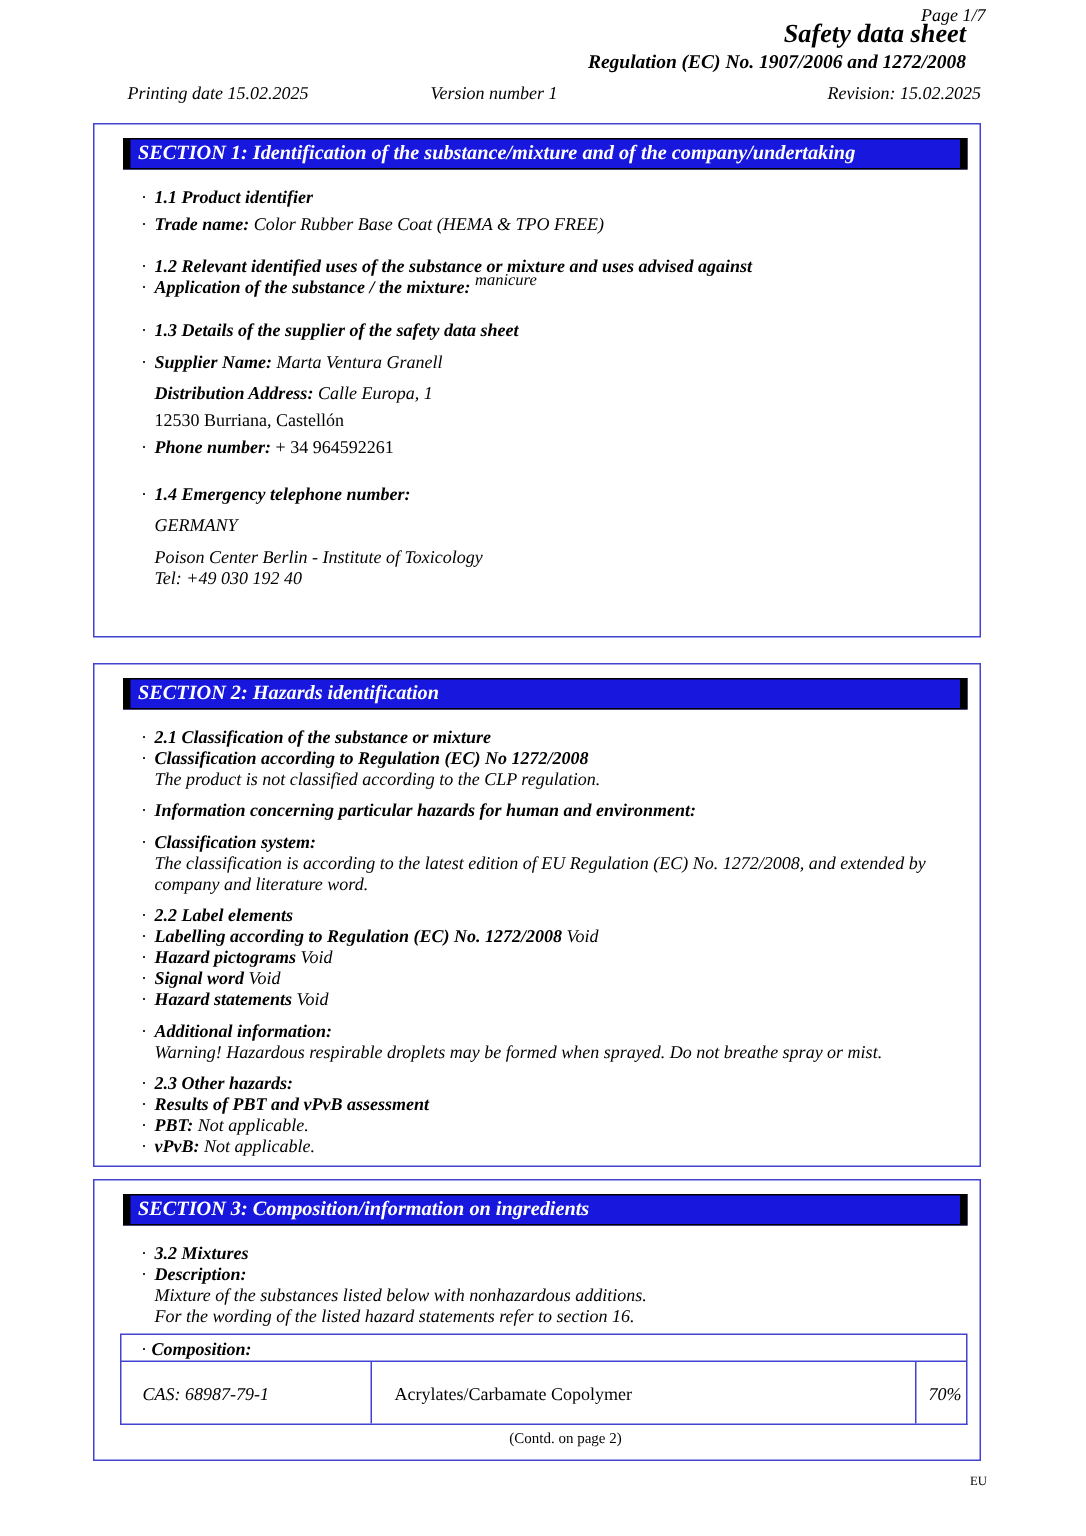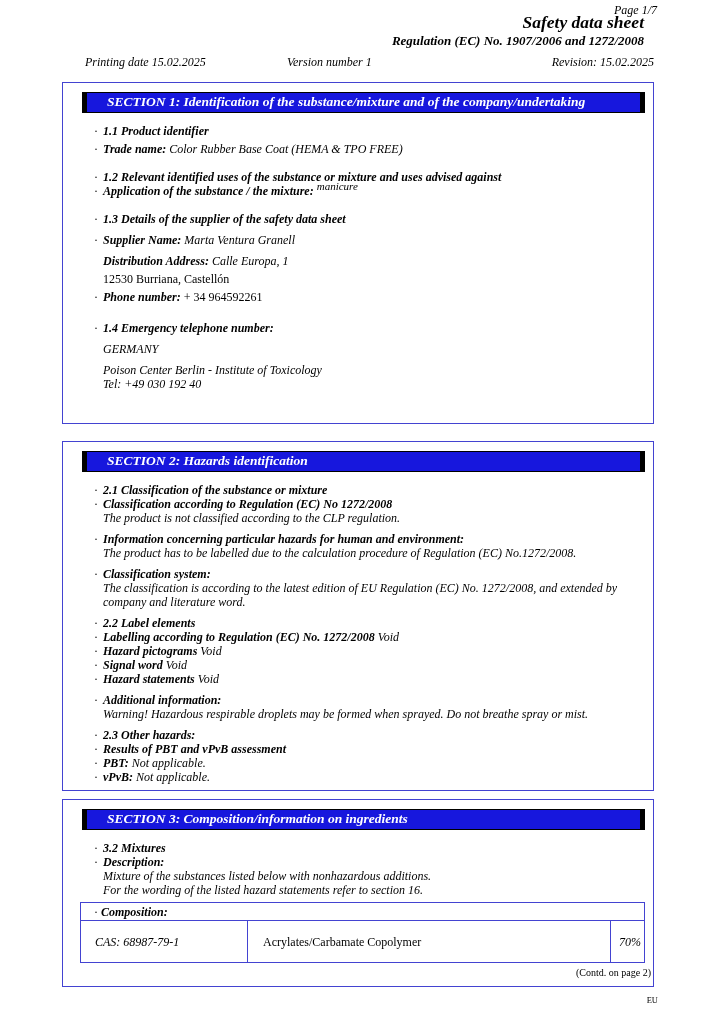--- a/index.html
+++ b/index.html
@@ -26,21 +26,21 @@
     border:1px solid var(--border-blue, #4343d1);
     background:#fff;
   }
   .sec-box.sec-0 { margin-bottom:17px; }
   .sec-bar {
     height:19px; margin:9px 8px 0 19px;
     background:var(--bar-blue, #1717dd);
     border-top:1px solid #000; border-bottom:1px solid #000;
     border-left:5px solid #000; border-right:5px solid #000;
     color:#fff; font-weight:bold; font-style:italic; font-size:13.5px;
-    line-height:18px; padding-left:20px; white-space:nowrap; overflow:hidden;
+    line-height:18px; padding-left:5px; white-space:nowrap; overflow:hidden;
     box-sizing:content-box;
   }
   .sec-content { padding:11px 8px 6px 40px; font-size:12px; }
   .sec-0 .sec-content { padding-bottom:32px; }
   .line { margin:0; line-height:14px; position:relative; }
   .gap-sm { margin-top:4px; }
   .gap-md { margin-top:7px; }
   .gap-lg { margin-top:14px; }
   .gap-xl { margin-top:17px; }
   .bullet { position:absolute; left:-9px; top:0; font-style:normal; }
@@ -57,21 +57,21 @@
   .comp-table {
     margin-left:-23px;
     border:1px solid var(--border-blue, #4343d1); border-top:none;
   }
   .comp-row { display:flex; }
   .comp-cell { box-sizing:border-box; line-height:14px; }
   .comp-cell.cas  { width:167px; border-right:1px solid var(--border-blue, #4343d1); padding:14px 0 13px 14px; }
   .comp-cell.name { flex:1; border-right:1px solid var(--border-blue, #4343d1); padding:14px 0 13px 15px; }
   .comp-cell.pct  { width:33px; text-align:right; padding:14px 3px 13px 0; }
   .contd-note {
-    text-align:right; font-style:normal; font-size:10px;
+    text-align:center; font-style:normal; font-size:10px;
     margin:4px -6px 2px 0; line-height:11px;
   }
   .eu-label {
     text-align:right; margin:0 66px 0 0; font-size:8.5px; line-height:10px;
     font-style:normal;
   }
 </style>
 </head>
 <body>
 
@@ -114,21 +114,20 @@
 
   <section class="sec-box sec-1">
     <div class="sec-bar">
       <span class="sec-title">SECTION 2: Hazards identification</span>
     </div>
     <div class="sec-content">
           <p class="line"><span class="bullet">·</span><span class="seg-bold">2.1 Classification of the substance or mixture</span></p>
           <p class="line"><span class="bullet">·</span><span class="seg-bold">Classification according to Regulation (EC) No 1272/2008</span></p>
           <p class="line"><span class="seg-italic">The product is not classified according to the CLP regulation.</span></p>
           <p class="line gap-md"><span class="bullet">·</span><span class="seg-bold">Information concerning particular hazards for human and environment:</span></p>
-          <p class="line"><span class="seg-italic">The product has to be labelled due to the calculation procedure of Regulation (EC) No.1272/2008.</span></p>
           <p class="line gap-md"><span class="bullet">·</span><span class="seg-bold">Classification system:</span></p>
           <p class="line"><span class="seg-italic">The classification is according to the latest edition of EU Regulation (EC) No. 1272/2008, and extended by</span></p>
           <p class="line"><span class="seg-italic">company and literature word.</span></p>
           <p class="line gap-md"><span class="bullet">·</span><span class="seg-bold">2.2 Label elements</span></p>
           <p class="line"><span class="bullet">·</span><span class="seg-bold">Labelling according to Regulation (EC) No. 1272/2008</span> <span class="seg-italic">Void</span></p>
           <p class="line"><span class="bullet">·</span><span class="seg-bold">Hazard pictograms</span> <span class="seg-italic">Void</span></p>
           <p class="line"><span class="bullet">·</span><span class="seg-bold">Signal word</span> <span class="seg-italic">Void</span></p>
           <p class="line"><span class="bullet">·</span><span class="seg-bold">Hazard statements</span> <span class="seg-italic">Void</span></p>
           <p class="line gap-md"><span class="bullet">·</span><span class="seg-bold">Additional information:</span></p>
           <p class="line"><span class="seg-italic">Warning! Hazardous respirable droplets may be formed when sprayed. Do not breathe spray or mist.</span></p>

